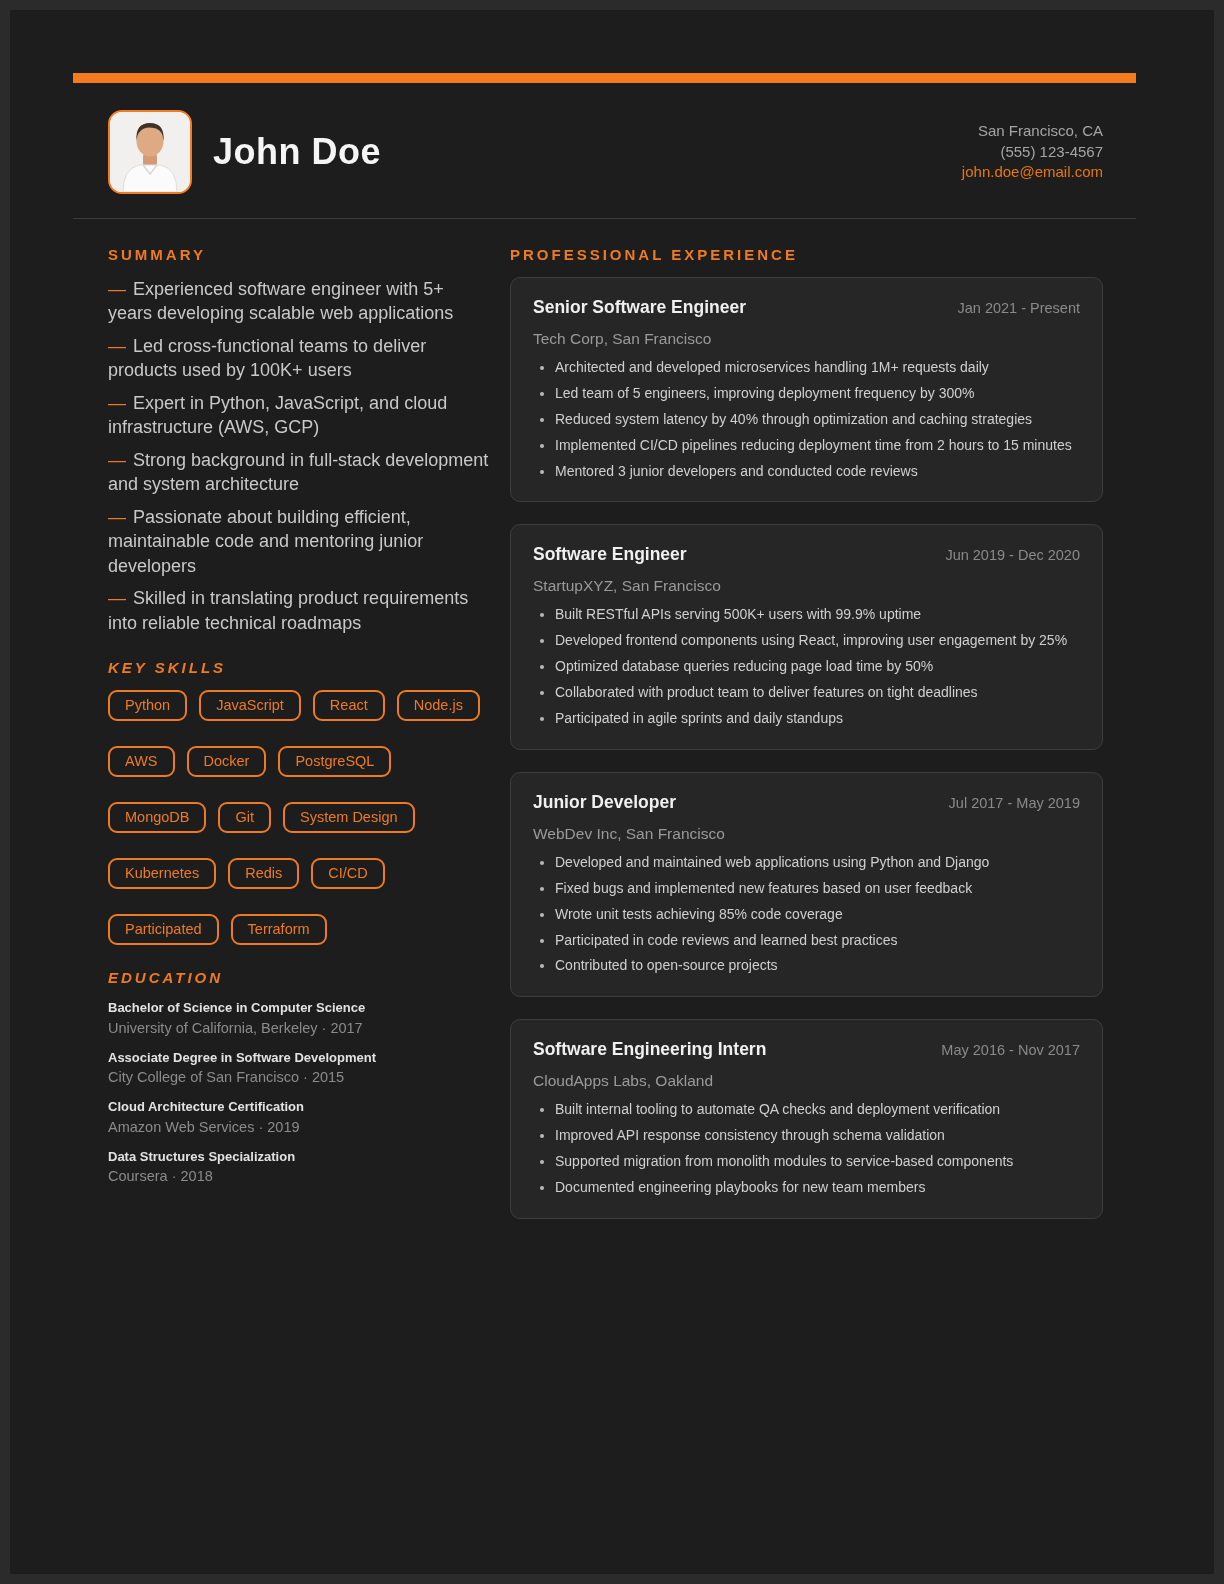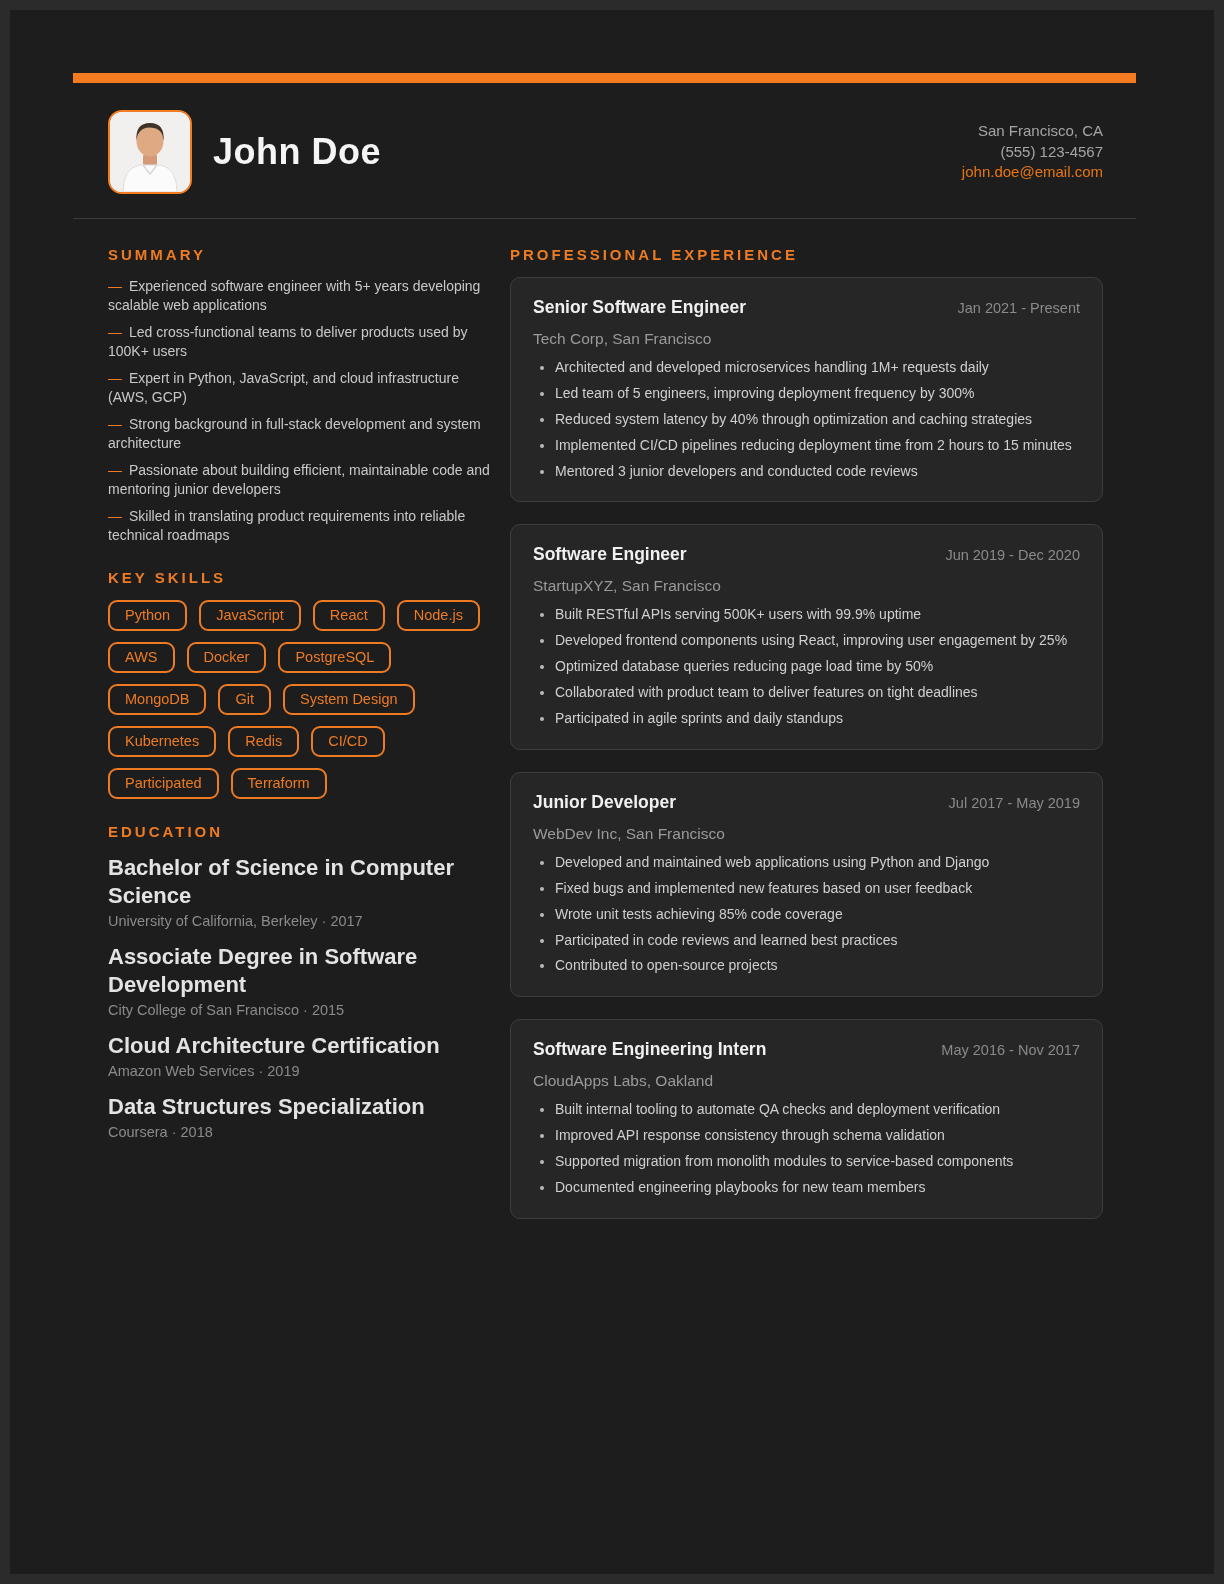--- a/index.html
+++ b/index.html
@@ -57,47 +57,47 @@
     gap:19px;
   }
   .col-left { width:383px; flex:0 0 383px; }
   .col-right { flex:1; min-width:0; }
   .sec-title {
     margin:0 0 14px 0;
     font-size:15px; font-weight:700;
     letter-spacing:3px;
     color:#ee7b24;
   }
-  .sec-title.gap-top { margin-top:24px; }
+  .sec-title.gap-top { margin-top:24px;font-style:italic; }
   
   .dash-item {
     margin:0 0 8px 0;
-    font-size:14px; line-height:1.36; color:#c9c9c9;
+    font-size:18px; line-height:1.36; color:#c9c9c9;
   }
   .dash-item .dash { color:#ee7b24; margin-right:7px; }
   
   .pills {
     display:flex; flex-wrap:wrap;
-    gap:11px 12px;
+    gap:25px 12px;
     margin-bottom:10px;
   }
   .pill {
     display:inline-block;
     padding:5px 15px 6px;
     border:2px solid #ee7b24;
     border-radius:9px;
     color:#ee7b24;
     font-size:14.5px;
     background:transparent;
     white-space:nowrap;
   }
   
   .edu { margin-bottom:14px; }
   .edu .degree {
-    font-size:22px; font-weight:700; color:#e3e3e3; line-height:1.27;
+    font-size:13px; font-weight:700; color:#e3e3e3; line-height:1.27;
     margin-bottom:3px;
   }
   .edu .detail {
     font-size:14.5px; color:#8b8b8b;
   }
   
   .card {
     background:#262626;
     border:1px solid #3d3d3d;
     border-radius:10px;

